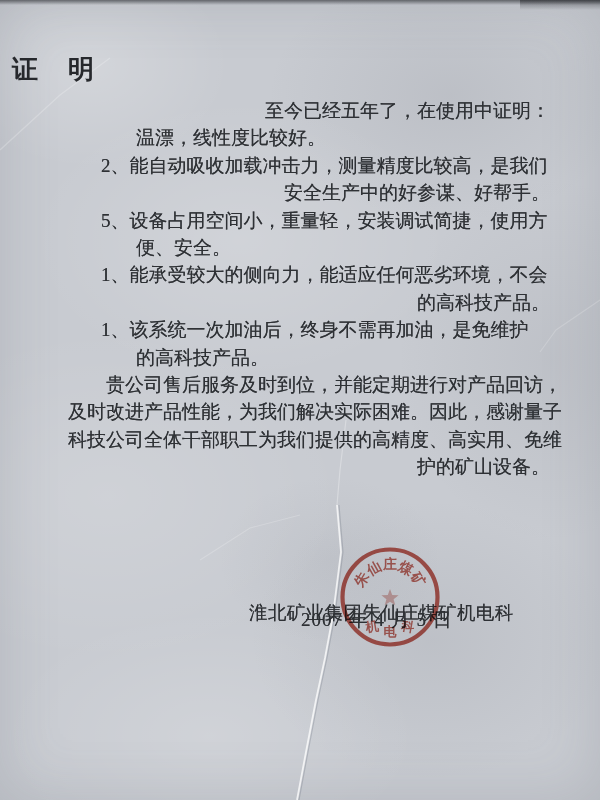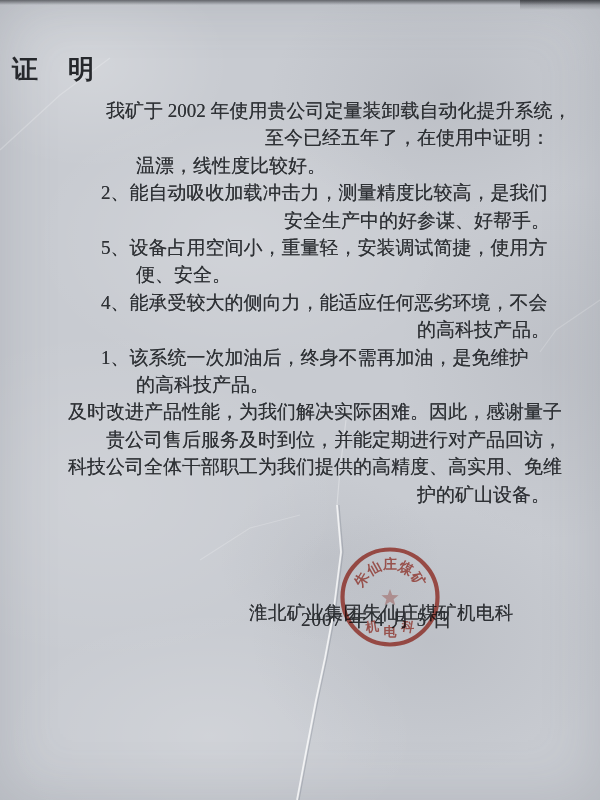--- a/index.html
+++ b/index.html
@@ -79,33 +79,32 @@
     <polyline points="339,505 343,552 335,615 327,658 318,700 308,752 299,800" fill="none" stroke="#6e7380" stroke-width="1.1" opacity="0.30"></polyline>
     <polyline points="0,150 60,95 110,58" fill="none" stroke="#ffffff" stroke-width="1.3" opacity="0.22"></polyline>
     <polyline points="600,300 556,330 540,352" fill="none" stroke="#ffffff" stroke-width="1.2" opacity="0.18"></polyline>
     <polyline points="200,560 250,528 300,515" fill="none" stroke="#ffffff" stroke-width="1.1" opacity="0.20"></polyline>
   </svg>
 
   <div class="doc">
     <h1 class="title">证　明</h1>
 
     <div class="body-lines">
-      <div class="line ind-p">我矿于 2002 年使用贵公司定量装卸载自动化提升系统，</div>
       <div class="line ind-0">至今已经五年了，在使用中证明：</div>
       <div class="line ind-cont">温漂，线性度比较好。</div>
       <div class="line ind-num">2、能自动吸收加载冲击力，测量精度比较高，是我们</div>
       <div class="line ind-0">安全生产中的好参谋、好帮手。</div>
       <div class="line ind-num">5、设备占用空间小，重量轻，安装调试简捷，使用方</div>
       <div class="line ind-cont">便、安全。</div>
-      <div class="line ind-num">4、能承受较大的侧向力，能适应任何恶劣环境，不会</div>
+      <div class="line ind-num">1、能承受较大的侧向力，能适应任何恶劣环境，不会</div>
       <div class="line ind-0">的高科技产品。</div>
       <div class="line ind-num">1、该系统一次加油后，终身不需再加油，是免维护</div>
       <div class="line ind-cont">的高科技产品。</div>
+      <div class="line ind-p">贵公司售后服务及时到位，并能定期进行对产品回访，</div>
       <div class="line ind-0">及时改进产品性能，为我们解决实际困难。因此，感谢量子</div>
-      <div class="line ind-p">贵公司售后服务及时到位，并能定期进行对产品回访，</div>
       <div class="line ind-0">科技公司全体干部职工为我们提供的高精度、高实用、免维</div>
       <div class="line ind-0">护的矿山设备。</div>
     </div>
 
     <div class="sig">淮北矿业集团朱仙庄煤矿机电科</div>
     <div class="date">2007 年 4 月 5 日</div>
 
     <svg class="stamp" width="112" height="112" viewBox="0 0 112 112">
       <circle cx="56" cy="56" r="47.5" fill="none" stroke="#b8392c" stroke-width="4.2" opacity="0.88"></circle>
       <polygon opacity="0.38" fill="#b8392c" points="56,48 58.2,53.9 64.6,54.2 59.6,58.2 61.3,64.3 56,60.8 50.7,64.3 52.4,58.2 47.4,54.2 53.8,53.9"></polygon>

